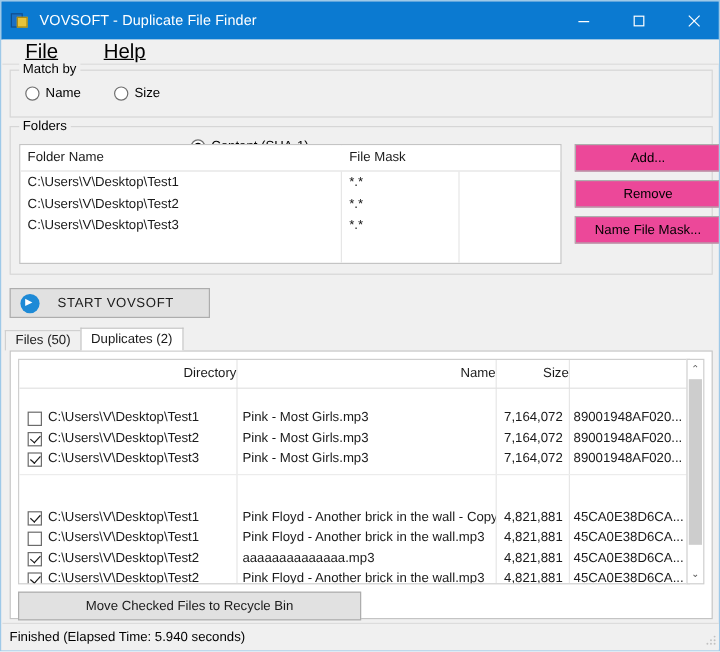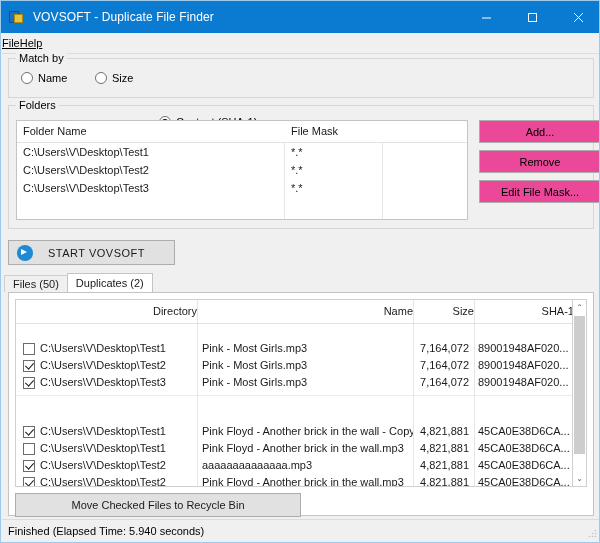--- a/index.html
+++ b/index.html
@@ -82,22 +82,22 @@
     position: absolute;
     left: 1px; top: 32px;
     width: 598px;
     height: 20px;
     background: #f0f0f0;
     display: flex;
     align-items: center;
     border-bottom: 1px solid #dcdcdc;
   }
   .menu-item {
-    font-size: 11px;
-    padding: 2px 0;
+    font-size: 17px;
+    padding: 2px 19px;
     color: #000;
     text-decoration: underline;
   }
 
   
   .group {
     position: absolute;
     border: 1px solid #d6d6d6;
     box-sizing: border-box;
   }
@@ -508,21 +508,21 @@
       <div class="grid-row">
         <div class="cell" style="left:0; width:267px;">C:\Users\V\Desktop\Test3</div>
         <div class="cell" style="left:268px; width:97px;">*.*</div>
       </div>
       <div class="grid-row"></div>
       <div class="grid-row"></div>
     </div>
 
     <div class="side-btn" style="top:14px;">Add...</div>
     <div class="side-btn" style="top:44px;">Remove</div>
-    <div class="side-btn" style="top:74px;">Edit File Mask...</div>
+    <div class="side-btn" style="top:74px;">Name File Mask...</div>
   </div>
 
   <div id="start-search">
     <div class="search-icon"></div>
     <div class="lbl">START VOVSOFT</div>
   </div>
 
   <div class="tabstrip">
     <div class="tab">Files (50)</div>
     <div class="tab active">Duplicates (2)</div>
@@ -532,21 +532,20 @@
 
     <div id="dup-grid">
       <div class="vline" style="left:181px; height:100%;"></div>
       <div class="vline" style="left:397px; height:100%;"></div>
       <div class="vline" style="left:458px; height:100%;"></div>
 
       <div class="dup-head">
         <div class="cell" style="left:0; width:181px;">Directory</div>
         <div class="cell" style="left:182px; width:215px;">Name</div>
         <div class="cell" style="left:398px; width:60px;">Size</div>
-        <div class="cell" style="left:459px; width:99px;">SHA-1</div>
       </div>
 
       <div class="dup-body">
 
         <div class="dup-row spacer"></div>
 
         <div class="dup-row">
           <span class="chk"></span>
           <div class="cell" style="left:24px; width:157px;">C:\Users\V\Desktop\Test1</div>
           <div class="cell" style="left:186px; width:211px;">Pink - Most Girls.mp3</div>

